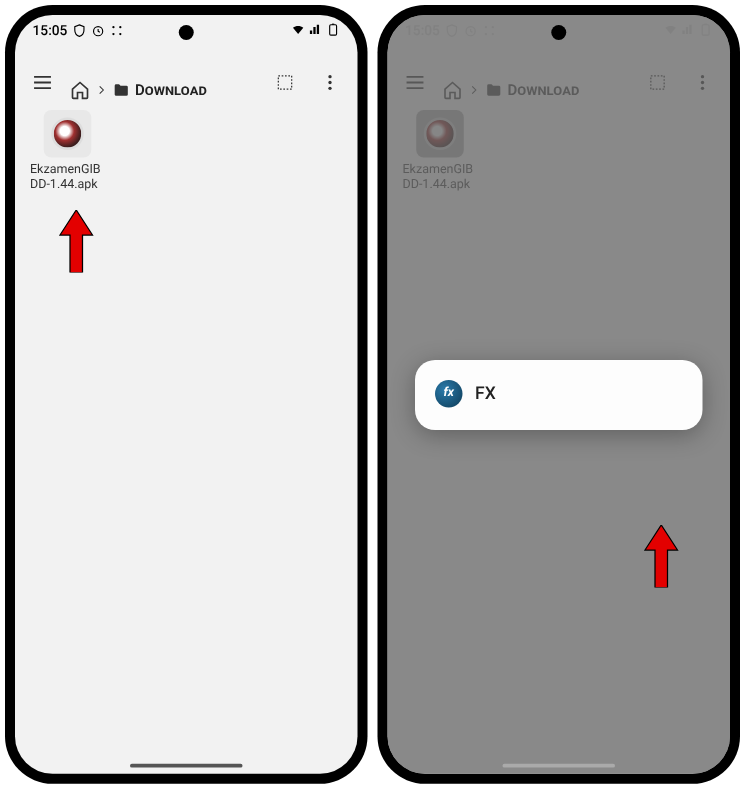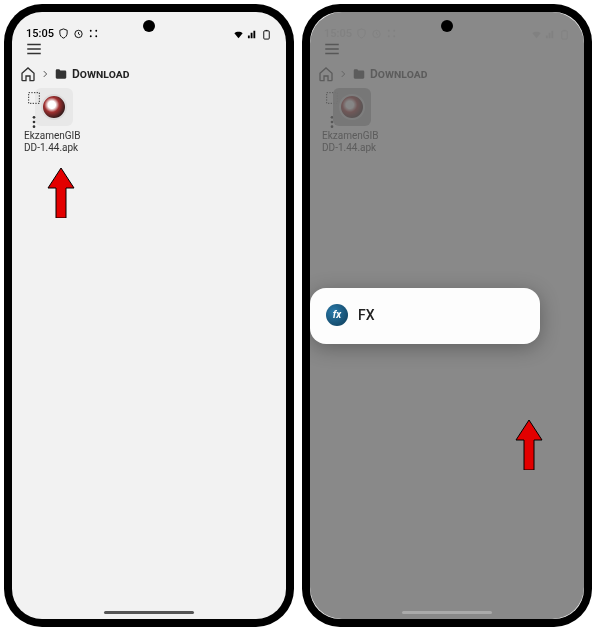--- a/index.html
+++ b/index.html
@@ -36,36 +36,35 @@
     width: 12px;
     height: 12px;
     background: #000;
     border-radius: 50%;
     z-index: 100;
   }
   .statusbar {
     height: 28px;
     display: flex;
     justify-content: space-between;
-    align-items: flex-end;
+    align-items: flex-start;
     padding: 6px 14px 0;
     font-size: 11px;
     font-weight: 500;
     color: #000;
   }
   .status-left { display: flex; align-items: center; gap: 4px; }
   .status-right { display: flex; align-items: center; gap: 3px; }
   .sicon { width: 11px; height: 11px; fill: #000; }
   .topbar {
     height: 40px;
     display: flex;
-    align-items: flex-start;
+    align-items: flex-end;
     padding: 0 8px;
     gap: 8px;
-    flex-direction: column;
   }
   .iconbtn {
     width: 28px; height: 28px;
     display: flex; align-items: center; justify-content: center;
     border-radius: 50%;
   }
   .breadcrumb {
     display: flex; align-items: center; gap: 4px;
     font-size: 12px; font-weight: 600; color: #222;
     flex: 1;
@@ -90,21 +89,22 @@
     background: radial-gradient(circle at 40% 40%, #fff 20%, #a03030 40%, #3b1d1d 70%);
     border-radius: 50%;
     border: 2px solid #ddd;
   }
   .overlay {
     position: absolute;
     inset: 0;
     background: rgba(80,80,80,0.65);
     display: flex;
     align-items: center;
-    border-radius: 32px;
+    justify-content: center;
+    border-radius: 18px;
   }
   .dialog {
     width: 230px;
     background: #fdfdfd;
     border-radius: 16px;
     padding: 16px 16px 8px;
     box-shadow: 0 4px 20px rgba(0,0,0,0.3);
   }
   .dialog-header {
     display: flex; align-items: center; gap: 10px;

